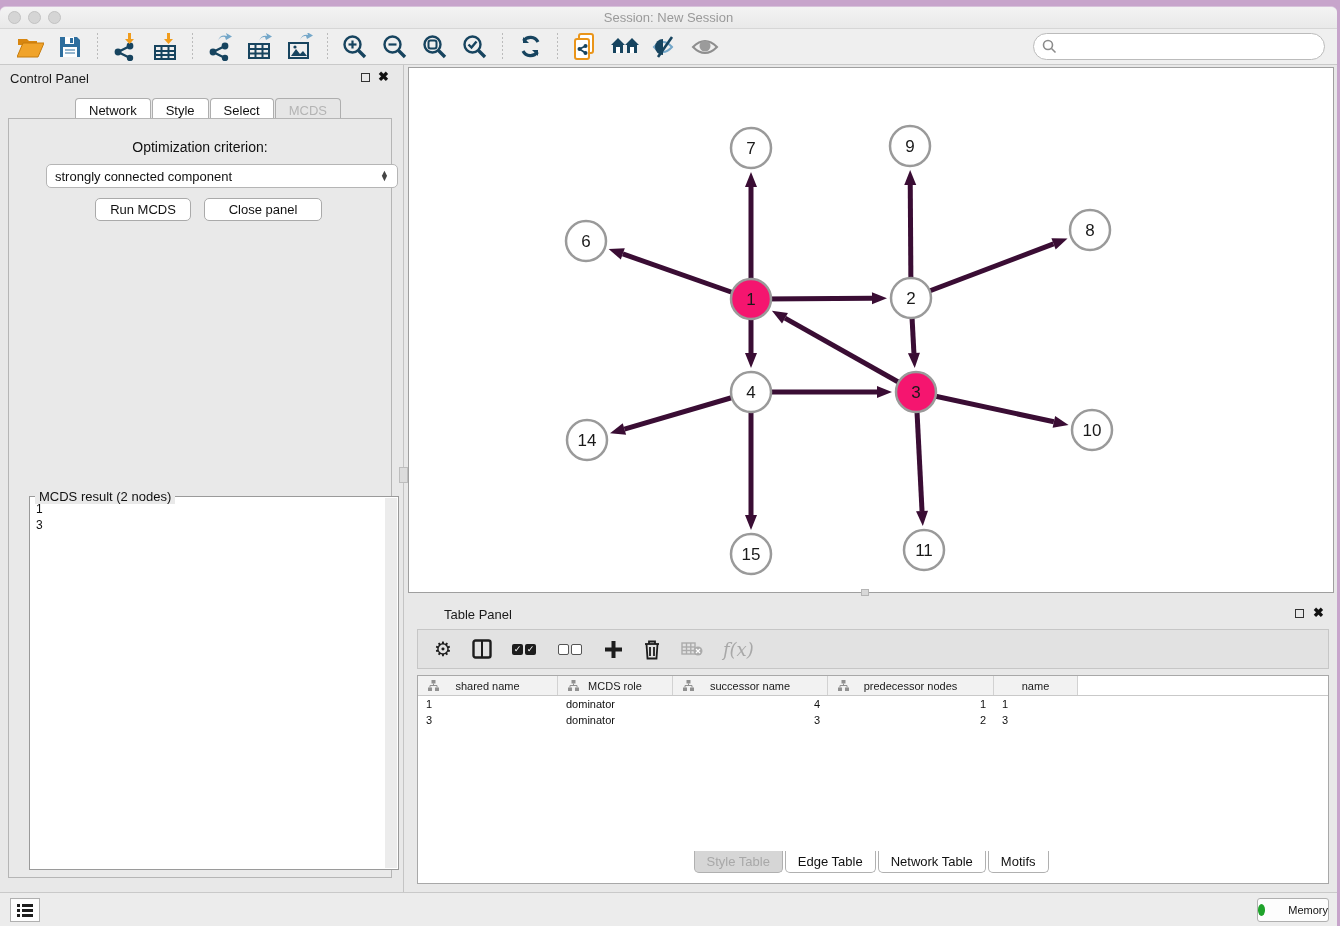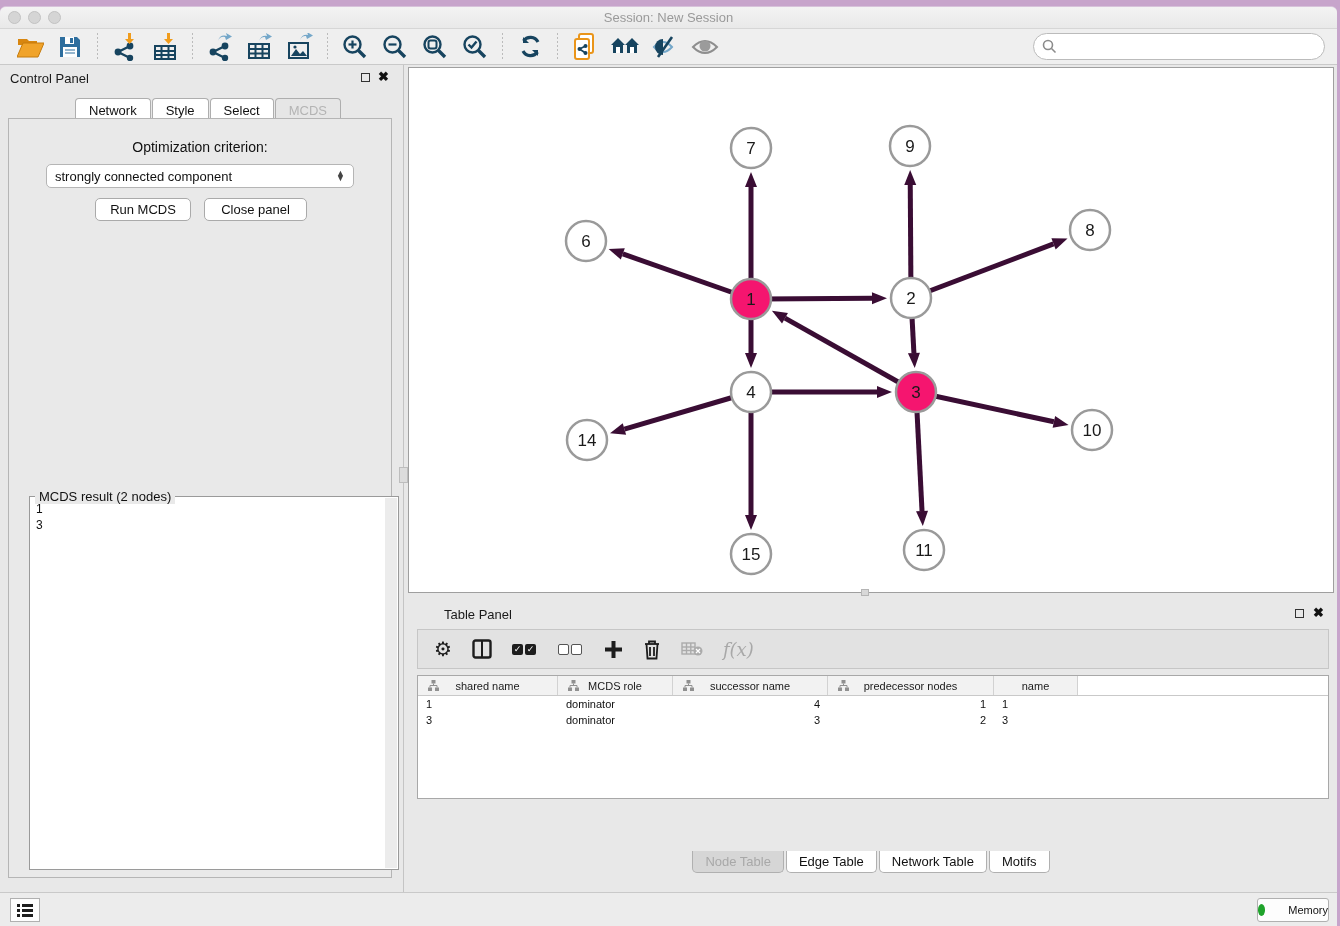--- a/index.html
+++ b/index.html
@@ -42,21 +42,21 @@
   .panel-ctrl { position:absolute; font-size:13px; color:#222; }
   .float-box { width:9px; height:9px; border:1.5px solid #333; display:inline-block; }
   .close-x { font-weight:bold; font-size:13px; color:#111; }
   .cp-tabs { position:absolute; top:91px; left:75px; display:flex; }
   .cp-tab { font-size:13px; padding:4px 13px; background:#fff; border:1px solid #aeaeae;
             border-bottom:none; border-radius:4px 4px 0 0; margin-right:1px; color:#111; }
   .cp-tab.active { background:#e6e6e6; color:#b4b4b4; }
   .cp-body { position:absolute; top:111px; left:8px; width:384px; height:760px;
              background:#e9e9e9; border:1px solid #b5b5b5; }
   .opt-label { position:absolute; top:20px; left:0; right:0; text-align:center; font-size:14px; color:#111; }
-  .mcds-select { position:absolute; top:45px; left:37px; width:308px; height:24px; background:#fff;
+  .mcds-select { position:absolute; top:45px; left:37px; width:352px; height:24px; background:#fff;
                  border:1px solid #b5b5b5; border-radius:5px; font-size:13px; color:#111;
                  display:flex; align-items:center; padding:0 8px; }
   .mcds-select .chev { margin-left:auto; display:flex; flex-direction:column; line-height:5px;
                        font-size:9px; color:#444; }
   .btn { position:absolute; top:79px; height:23px; background:#fff; border:1px solid #aaa;
          border-radius:5px; font-size:13px; color:#111; display:flex; align-items:center;
          justify-content:center; }
   .result-box { position:absolute; left:20px; top:377px; width:370px; height:374px;
                 border:1px solid #9a9a9a; background:#fff; }
   .result-title { position:absolute; top:-8px; left:5px; background:#e9e9e9; padding:0 4px;
@@ -83,21 +83,21 @@
   .table-panel { position:absolute; top:591px; left:408px; width:926px; height:293px; }
   .tp-header { position:absolute; top:9px; left:12px; font-size:13px; color:#1a1a1a;margin-left:24px; }
   .tp-toolbar { position:absolute; top:31px; left:9px; right:5px; height:40px;
                 background:#e2e2e2; border:1px solid #c6c6c6;
                 display:flex; align-items:center; padding-left:16px; }
   .tp-tool { margin-right:20px; display:flex; align-items:center; color:#1d1d1d; }
   .cb { width:11px; height:11px; background:#1d1d1d; color:#fff; font-size:9px; line-height:11px;
         text-align:center; border-radius:2px; display:inline-block; margin-right:2px; }
   .cb.empty { background:#fff; border:1.5px solid #555; color:transparent; }
   .fx { font-family:"DejaVu Serif", serif; font-style:italic; color:#a8a8a8; font-size:18px; }
-  .tp-table { position:absolute; top:77px; left:9px; right:5px; height:124px; background:#fff;
+  .tp-table { position:absolute; top:77px; left:9px; right:5px; height:209px; background:#fff;
               border:1px solid #a8a8a8; font-size:11px; }
   .tp-head { display:flex; height:20px; border-bottom:1px solid #c9c9c9; }
   .th { background:#f2f2f2; border-right:1px solid #d2d2d2; display:flex; align-items:center;
         justify-content:center; gap:5px; color:#1a1a1a; }
   .th .tree-ic { margin-left:4px; margin-right:auto; position:absolute; left:6px; }
   .th { position:relative; }
   .th-label {}
   .th.filler { background:#fff; border-right:none; flex:1; }
   .tr { display:flex; height:16px; align-items:center; color:#111; }
   .td { padding:0 8px; }
@@ -306,21 +306,21 @@
   <div class="cp-body">
     <div class="opt-label">Optimization criterion:</div>
     <div class="mcds-select">
       <span>strongly connected component</span>
       <span class="chev">
           <span>▲</span>
           <span>▼</span>
         </span>
     </div>
     <div class="btn" style="left:86px; width:96px;">Run MCDS</div>
-    <div class="btn" style="left:195px; width:103px;">Close panel</div>
+    <div class="btn" style="left:195px; width:118px;">Close panel</div>
 
     <div class="result-box">
       <span class="result-title">MCDS result (2 nodes)</span>
       <div class="result-items">
         <div>1</div>
         <div>3</div>
       </div>
       <div class="result-scroll"></div>
     </div>
   </div>
@@ -516,21 +516,21 @@
       <div class="tr">
         <div class="td" style="width:140px;">3</div>
         <div class="td" style="width:115px;">dominator</div>
         <div class="td ra" style="width:155px;">3</div>
         <div class="td ra" style="width:166px;">2</div>
         <div class="td" style="width:84px;">3</div>
       </div>
     </div>
 
     <div class="tp-tabs">
-      <span class="tp-tab active">Node Table</span>
+      <span class="tp-tab active">Style Table</span>
       <span class="tp-tab">Edge Table</span>
       <span class="tp-tab">Network Table</span>
       <span class="tp-tab">Motifs</span>
     </div>
   </div>
 
   <div class="statusbar">
     <div class="list-btn">
       <svg width="16" height="14" viewBox="0 0 16 14">
           <g fill="#1d1d1d">

